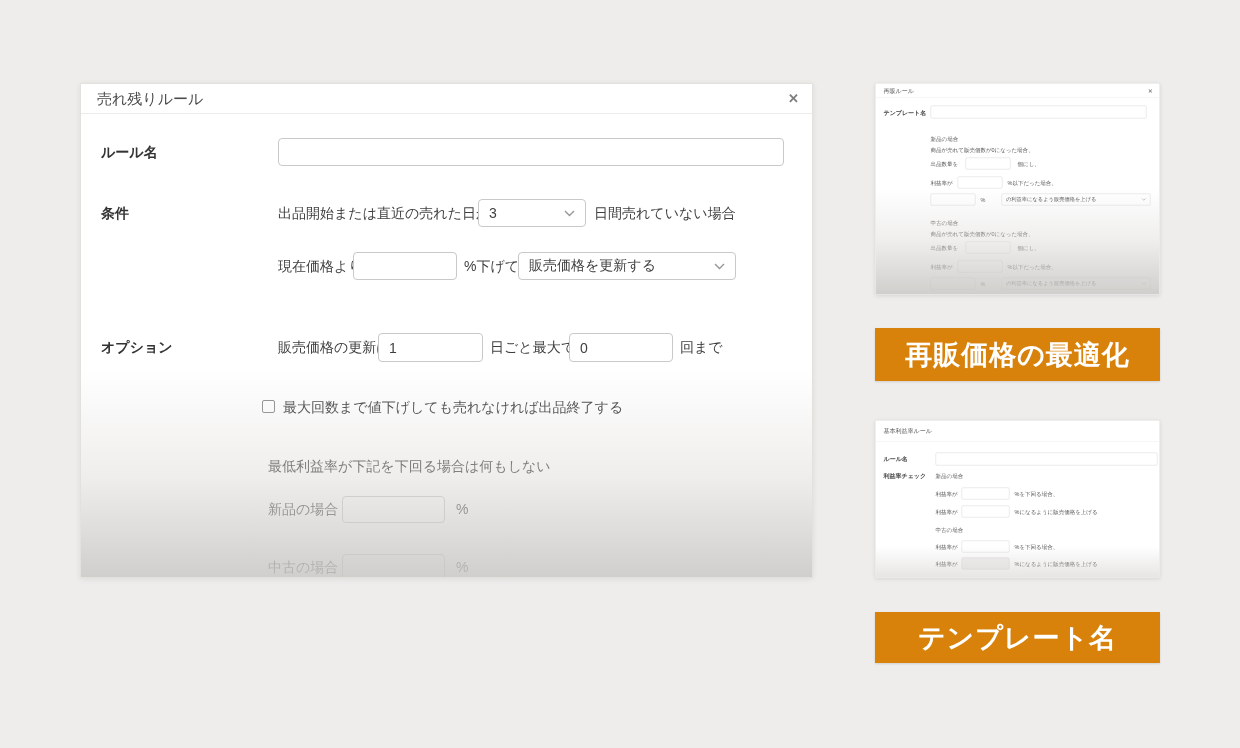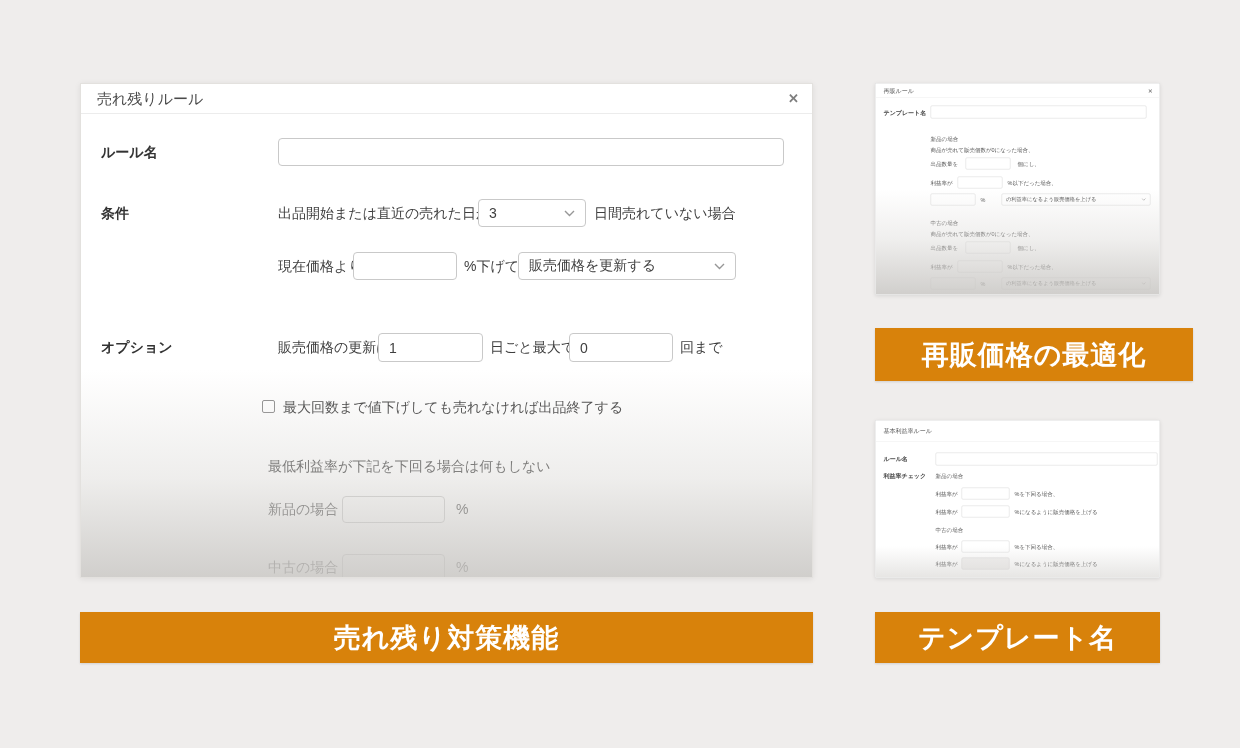--- a/index.html
+++ b/index.html
@@ -128,21 +128,21 @@
         <span>の利益率になるよう販売価格を上げる</span>
         <svg width="9" height="6" viewBox="0 0 9 6">
             <path d="M1 1l3.5 3.5L8 1" stroke="#979797" stroke-width="1.2" fill="none"></path>
           </svg>
       </div>
 
       <div class="fade" style="background:linear-gradient(180deg, rgba(222,220,217,0) 50%, rgba(216,214,211,0.4) 74%, rgba(200,198,195,0.85) 100%);"></div>
     </div>
   </div>
 
-  <div class="banner" style="left:875px;top:328px;width:318px;height:53px;font-size:27px;">
+  <div class="banner" style="left:875px;top:328px;width:285px;height:53px;font-size:27px;">
     <span>再販価格の最適化</span>
   </div>
 
   <div class="scale-wrap" style="left:875px;top:420px;width:570px;height:316px;">
     <div class="s-dialog" style="width:570px;height:316px;">
       <div class="dlg-header" style="height:42px;">
         <span class="s-title abs" style="left:16px;top:0;line-height:42px;">基本利益率ルール</span>
       </div>
 
       <span class="s-lbl abs" style="left:16px;top:62px;line-height:28px;">ルール名</span>
@@ -166,21 +166,18 @@
       <span class="s-txt abs" style="left:278px;top:238px;line-height:28px;">%を下回る場合、</span>
 
       <span class="s-txt abs" style="left:120px;top:272px;line-height:28px;">利益率が</span>
       <input class="s-inp" type="text" style="left: 172px; top: 274px; width: 96px; height: 24px; background: rgb(241, 240, 239);">
       <span class="s-txt abs" style="left:278px;top:272px;line-height:28px;">%になるように販売価格を上げる</span>
 
       <div class="fade" style="background:linear-gradient(180deg, rgba(222,220,217,0) 80%, rgba(210,208,205,0.55) 100%);"></div>
     </div>
   </div>
 
-  <div class="banner" style="left:80px;top:612px;width:733px;height:51px;font-size:27px;">
-    <span>売れ残り対策機能</span>
-  </div>
 
   <div class="banner" style="left:875px;top:612px;width:285px;height:51px;font-size:27px;">
     <span>テンプレート名</span>
   </div>
 
 </div>
 
 </body></html>

